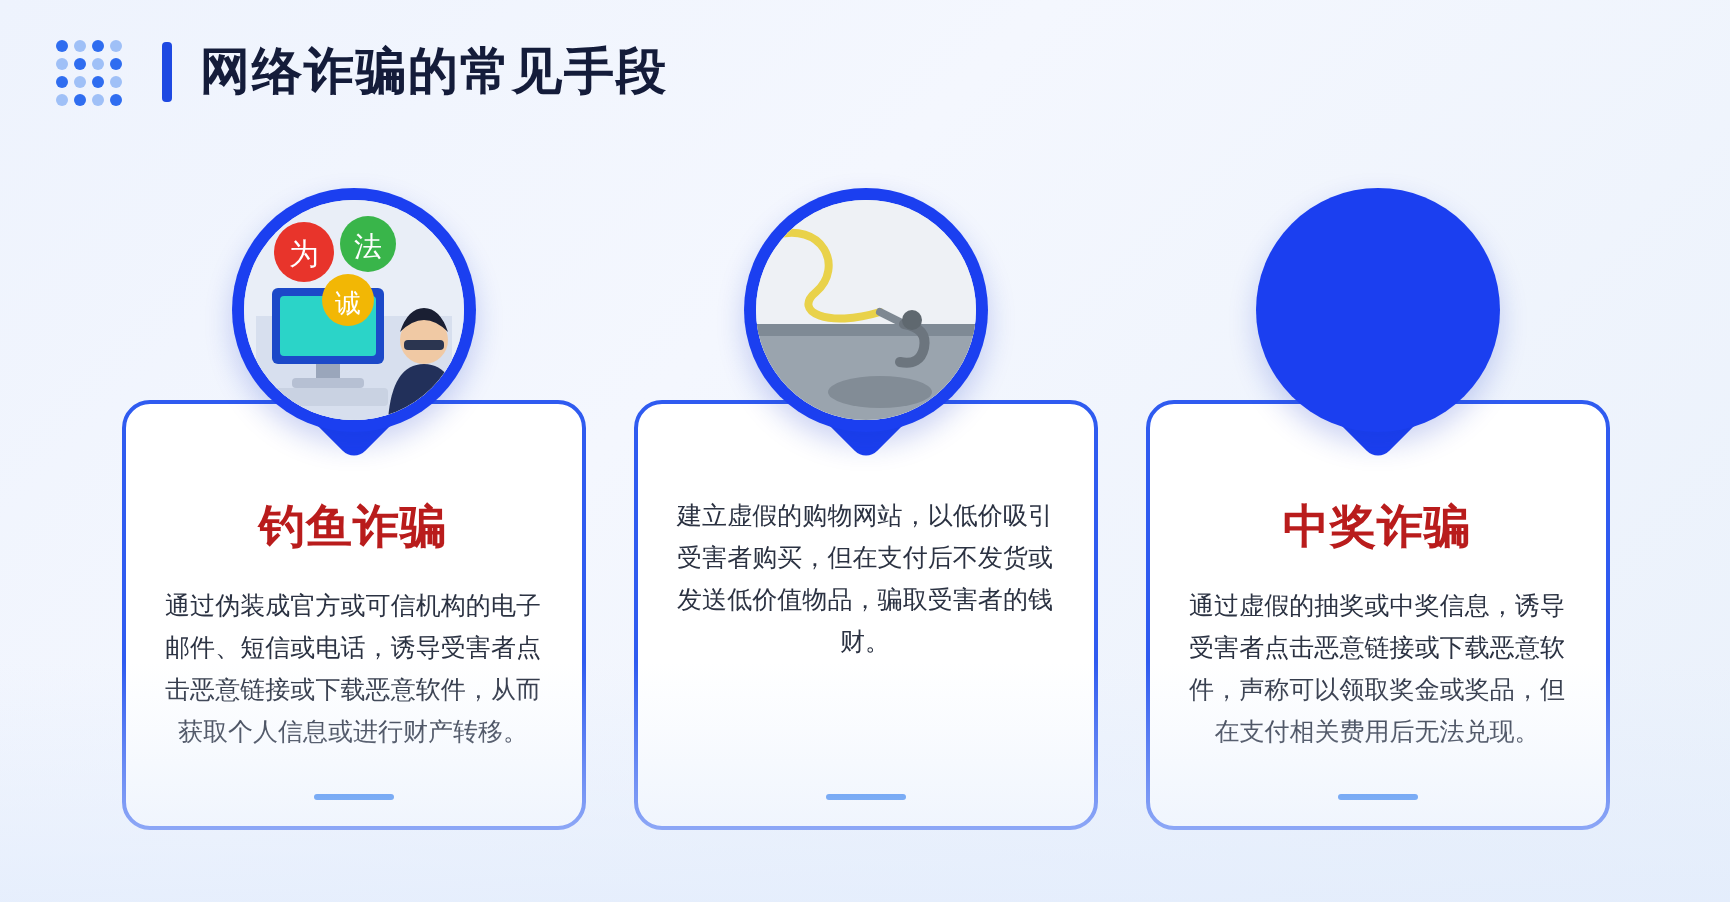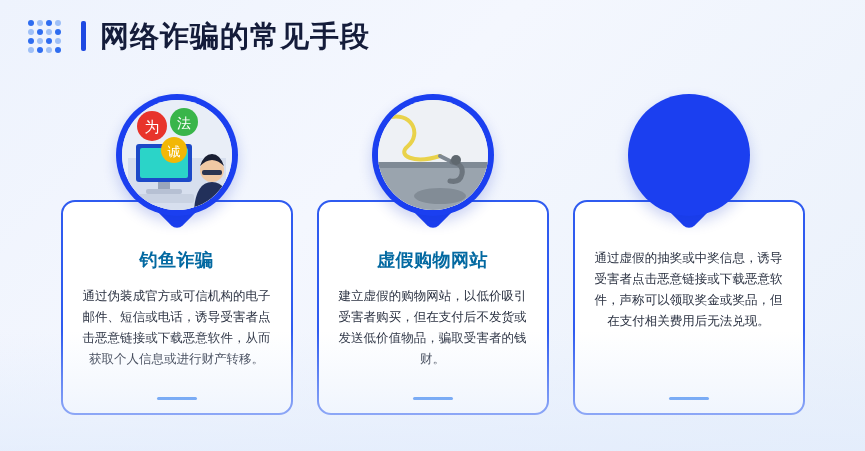--- a/index.html
+++ b/index.html
@@ -54,21 +54,21 @@
   }
   .dot-grid i.pale { background: #9fc0f7; }
   .title-bar {
     width: 5px;
     height: 30px;
     background: #1e49e2;
     border-radius: 2px;
     margin-right: 14px;
   }
   .page-title {
-    font-size: 29px;
+    font-size: 25px;
     font-weight: bold;
     color: #141c3a;
     letter-spacing: 1px;
     line-height: 1;
   }
 
   
   .cards {
     position: absolute;
     top: 200px;
@@ -83,23 +83,23 @@
     width: 232px;
     height: 215px;
     background: #ffffff;
     border: 2px solid #2f5bf0;
     border-radius: 14px;
     box-sizing: border-box;
     padding: 46px 16px 12px;
     text-align: center;
   }
   .card-title {
-    font-size: 18px;
+    font-size: 23px;
     font-weight: bold;
-    color: #0369a1;
+    color: #b91c1c;
     letter-spacing: 0.5px;
     margin-bottom: 14px;
   }
   .card-text {
     font-size: 12.5px;
     line-height: 1.68;
     color: #2b3242;
     text-align: justify;
     text-align-last: center;
     padding: 0 4px;
@@ -239,28 +239,28 @@
             <path d="M8 18 C 34 10, 44 34, 30 46 C 18 56, 36 64, 62 56" stroke="#e9d24a" stroke-width="4" fill="none" stroke-linecap="round"></path>
 
             <path d="M62 56 l12 6" stroke="#7e8892" stroke-width="4" stroke-linecap="round"></path>
             <path d="M74 62 q12 2 10 12 q-2 9 -12 7" stroke="#6c757e" stroke-width="5" fill="none" stroke-linecap="round"></path>
             <circle cx="78" cy="60" r="5" fill="#5f686f"></circle>
 
             <ellipse cx="62" cy="96" rx="26" ry="8" fill="#828c96"></ellipse>
           </svg>
         </div>
       </div>
-      <div class="card-title">虚假购物网站</div>
       <div class="card-text">建立虚假的购物网站，以低价吸引受害者购买，但在支付后不发货或发送低价值物品，骗取受害者的钱财。</div>
       <div class="card-underline"></div>
     </div>
 
     <div class="card">
       <div class="pin">
         <div class="pin-tail"></div>
         <div class="pin-shape"></div>
       </div>
+      <div class="card-title">中奖诈骗</div>
       <div class="card-text">通过虚假的抽奖或中奖信息，诱导受害者点击恶意链接或下载恶意软件，声称可以领取奖金或奖品，但在支付相关费用后无法兑现。</div>
       <div class="card-underline"></div>
     </div>
 
   </div>
 </div>
 
 </body></html>

